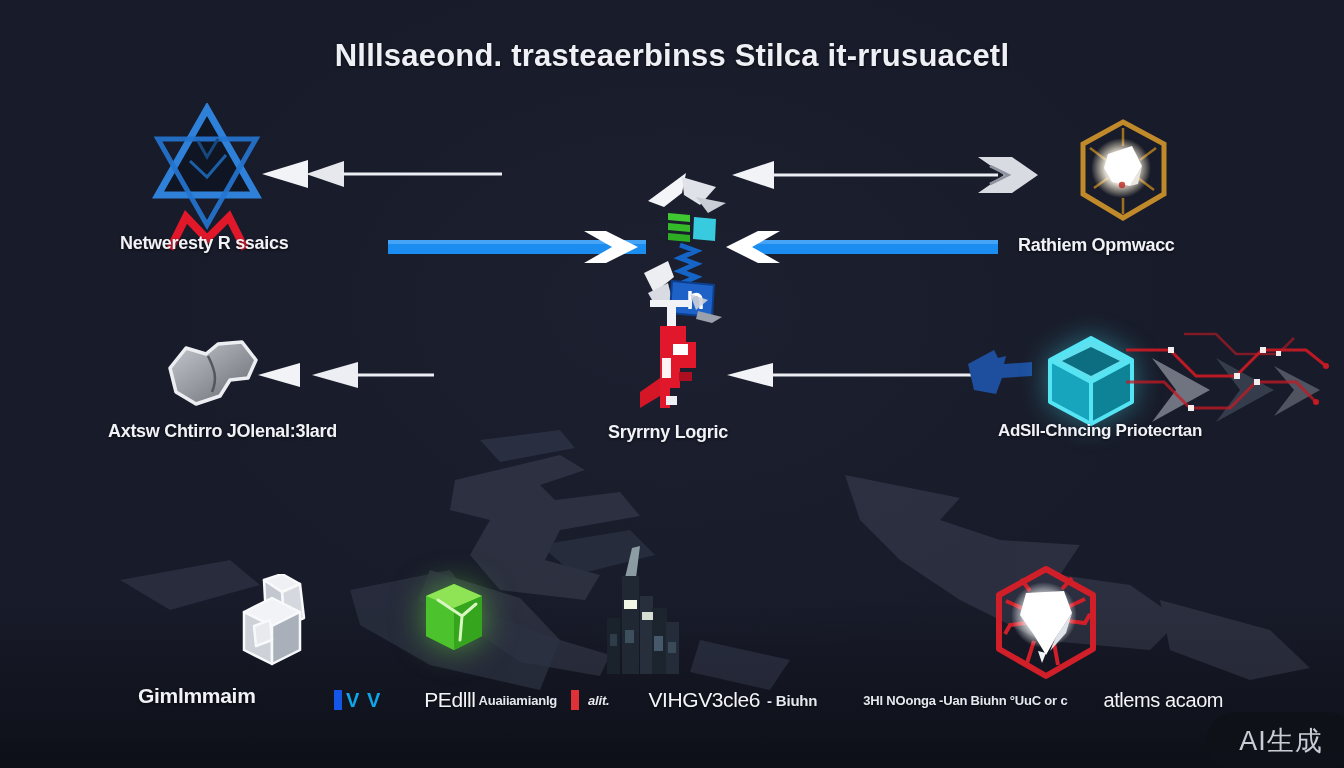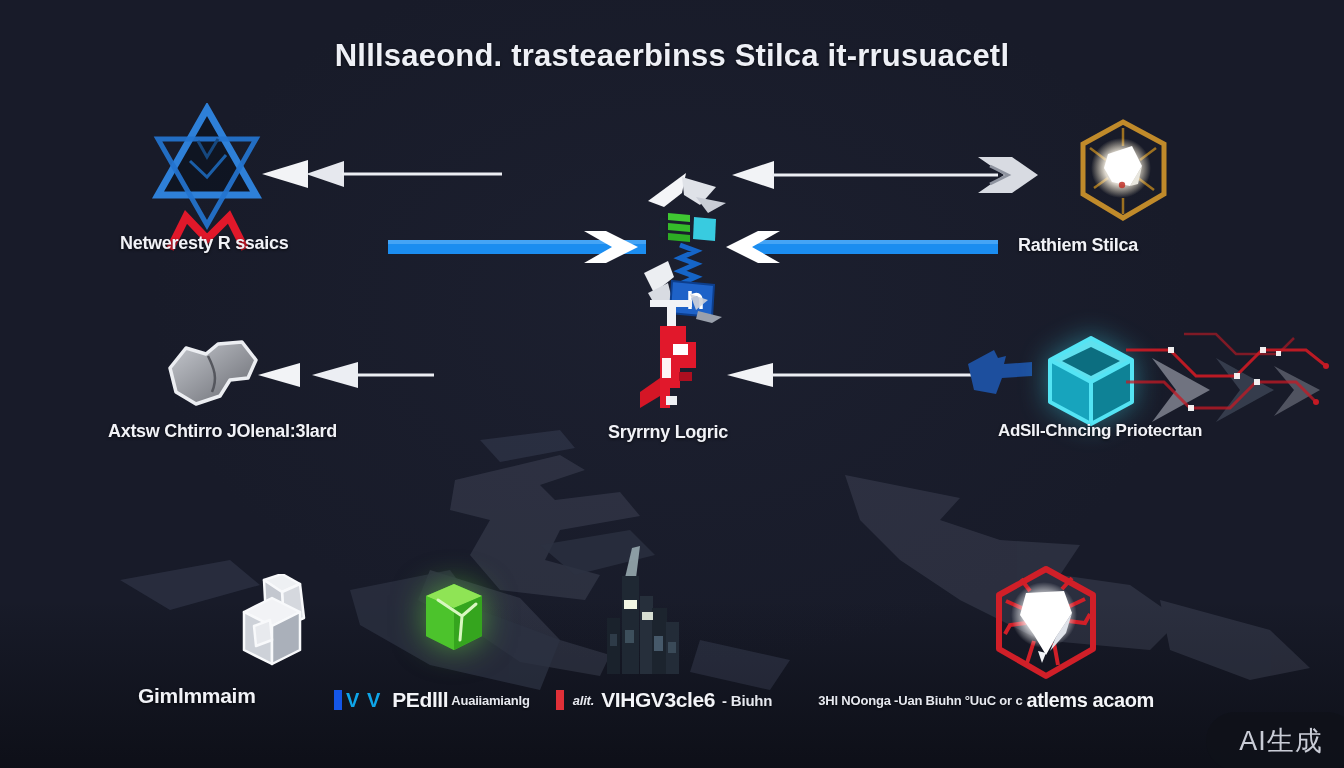--- a/index.html
+++ b/index.html
@@ -28,21 +28,21 @@
   #lbl-mr{left:998px;top:421px;width:232px;font-size:17px;}
   #lbl-bl{left:138px;top:684px;width:152px;font-size:21px;}
   .icon{position:absolute;z-index:3;}
   .arrow{position:absolute;z-index:2;}
   #ghosts{left:0;top:0;z-index:1;}
   #legend{
     position:absolute;left:334px;top:686px;height:28px;z-index:4;
     display:flex;align-items:center;white-space:nowrap;
   }
   #legend .bar{width:8px;height:20px;display:inline-block;}
-  #legend .t-big{font-size:21px;font-weight:bold;color:#f3f4f8;letter-spacing:-.4px;text-shadow:0 1px 2px rgba(0,0,0,.6);}
+  #legend .t-big{font-size:21px;font-weight:normal;color:#f3f4f8;letter-spacing:-.4px;text-shadow:0 1px 2px rgba(0,0,0,.6);margin-left:32px;}
   #legend .t-small{font-size:13px;font-weight:bold;color:#e6e8ef;letter-spacing:-.2px;text-shadow:0 1px 2px rgba(0,0,0,.6);}
   #legend .t-check{font-size:20px;font-weight:bold;letter-spacing:1px;}
   #watermark{
     position:absolute;left:1206px;top:712px;width:150px;height:58px;z-index:5;
     background:rgba(15,17,25,.8);border-radius:30px;
     display:flex;align-items:center;justify-content:center;
     color:#c9ccd6;font-size:27px;letter-spacing:1px;
   }
 </style>
 </head>
@@ -115,21 +115,21 @@
       <stop offset="100%" stop-color="#ffefc8" stop-opacity="0"></stop>
     </radialGradient>
   </defs>
   <path d="M47,4 L88,26 L88,76 L47,100 L7,76 L7,26 Z" fill="none" stroke="#c08a2a" stroke-width="5"></path>
   <path d="M47,10 L47,28 M14,30 L30,42 M80,30 L64,42 M18,70 L32,60 M78,72 L62,60 M47,96 L47,80" stroke="#9c7020" stroke-width="2.5" fill="none"></path>
   <circle cx="45" cy="50" r="30" fill="url(#goldGlow)"></circle>
   <polygon points="32,36 56,28 66,48 54,68 36,64 28,50" fill="#ffffff"></polygon>
   <polygon points="54,68 66,48 62,66" fill="#e8e6de"></polygon>
   <circle cx="46" cy="67" r="3.2" fill="#c03028" opacity=".85"></circle>
 </svg>
-<div id="lbl-tr" class="lbl">Rathiem Stilca</div>
+<div id="lbl-tr" class="lbl">Rathiem Opmwacc</div>
 
 <svg class="arrow" style="left:388px;top:231px;" width="262" height="32">
   <rect x="0" y="9" width="258" height="14" fill="#1b8df0"></rect>
   <rect x="0" y="9" width="258" height="4" fill="#57aef6" opacity=".7"></rect>
   <polygon points="196,0 218,0 250,16 218,32 196,32 224,16" fill="#ffffff"></polygon>
 </svg>
 
 <svg class="arrow" style="left:726px;top:231px;" width="272" height="32">
   <rect x="16" y="9" width="256" height="14" fill="#1b8df0"></rect>
   <rect x="16" y="9" width="256" height="4" fill="#57aef6" opacity=".7"></rect>
@@ -260,21 +260,21 @@
   <circle cx="58" cy="52" r="33" fill="url(#whiteGlow)"></circle>
   <polygon points="40,30 78,28 86,50 70,74 60,92 48,72 34,52" fill="#ffffff"></polygon>
   <polygon points="70,74 86,50 80,70 64,88" fill="#dfe3ea"></polygon>
   <polygon points="52,88 56,100 60,90" fill="#f2f4f8"></polygon>
 </svg>
 
 <div id="legend">
   <span class="bar" style="background:#1456e8;margin-right:4px;"></span>
   <span class="t-check" style="color:#0ea5e9;margin-right:11px;">V V</span>
   <span class="t-big" style="margin-right:3px;">PEdlll</span>
-  <span class="t-small" style="margin-right:26px;text-align:center;">Auaiiamianlg</span>
+  <span class="t-small" style="margin-right:14px;text-align:center;">Auaiiamianlg</span>
   <span class="bar" style="background:#e03038;margin-right:9px;"></span>
   <span class="t-small" style="margin-right:7px;font-style:italic;">alit.</span>
   <span class="t-big" style="margin-right:7px;">VIHGV3cle6</span>
   <span class="t-small" style="font-size:15px;margin-right:46px;">- Biuhn</span>
   <span class="t-small" style="margin-right:4px;">3Hl NOonga -Uan Biuhn °UuC or c</span>
   <span class="t-big" style="font-size:20px;">atlems acaom</span>
 </div>
 
 <div id="watermark">AI生成</div>
 

